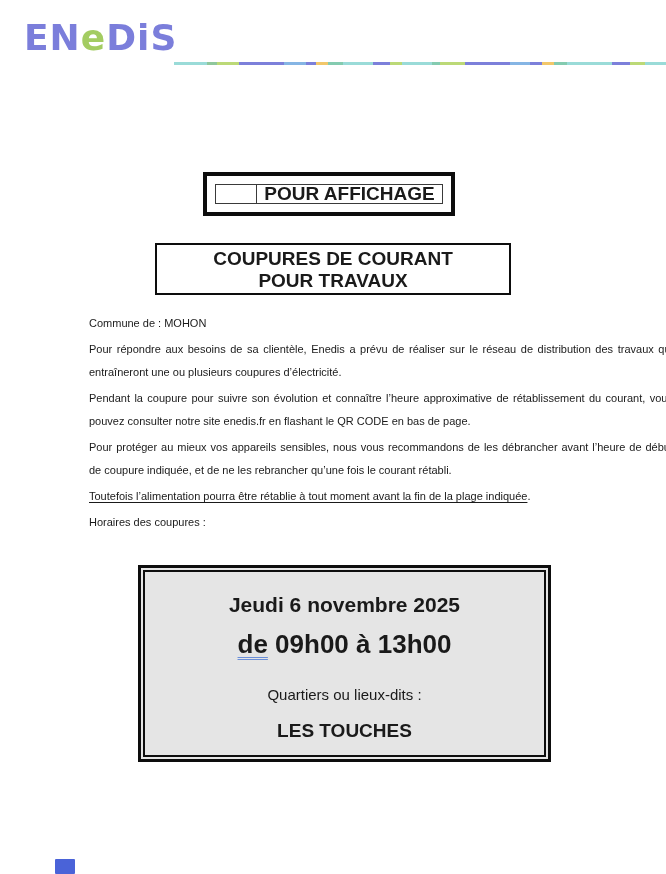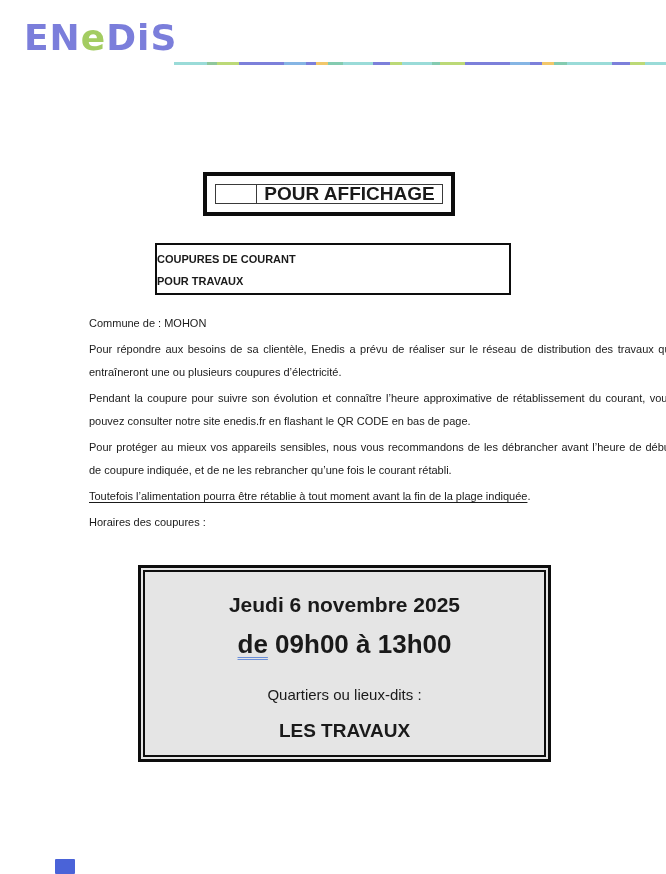--- a/index.html
+++ b/index.html
@@ -32,21 +32,21 @@
   }
   .affichage-empty{flex:0 0 40px;border-right:1px solid #3a3a3a;}
   .affichage-title{
     flex:1;display:flex;align-items:center;justify-content:center;
     font-weight:bold;font-size:19px;letter-spacing:0px;white-space:nowrap;
   }
   
   .subject-box{
     position:absolute;top:243px;left:155px;width:356px;height:52px;
     box-sizing:border-box;border:2px solid #0d0d0d;
-    font-weight:bold;font-size:11px;line-height:22px;
+    text-align:center;font-weight:bold;font-size:19px;line-height:22px;
     padding-top:3px;
   }
   
   .body-text{
     position:absolute;top:312px;left:53px;width:584px;
     font-size:11px;line-height:23px;text-align:justify;margin-left:36px;
   }
   .body-text p{margin:0 0 3px 0;}
   .body-text p.no-justify{text-align:left;}
   .underlined{text-decoration:underline;text-decoration-thickness:1px;text-underline-offset:2px;}
@@ -127,19 +127,19 @@
     <p>Pour protéger au mieux vos appareils sensibles, nous vous recommandons de les débrancher avant l’heure de début de coupure indiquée, et de ne les rebrancher qu’une fois le courant rétabli.</p>
     <p class="no-justify"><span class="underlined">Toutefois l’alimentation pourra être rétablie à tout moment avant la fin de la plage indiquée</span><span>.</span></p>
     <p class="no-justify">Horaires des coupures :</p>
   </div>
 
   <div class="outage-box">
     <div class="outage-inner">
       <div class="outage-date">Jeudi 6 novembre 2025</div>
       <div class="outage-time"><span class="grammar-mark">de</span><span> 09h00 à 13h00</span></div>
       <div class="quartiers">Quartiers ou lieux-dits :</div>
-      <div class="place">LES TRAVAUX</div>
+      <div class="place">LES TOUCHES</div>
     </div>
   </div>
 
   <div class="bottom-mark"></div>
 
 </div>
 
 </body></html>

